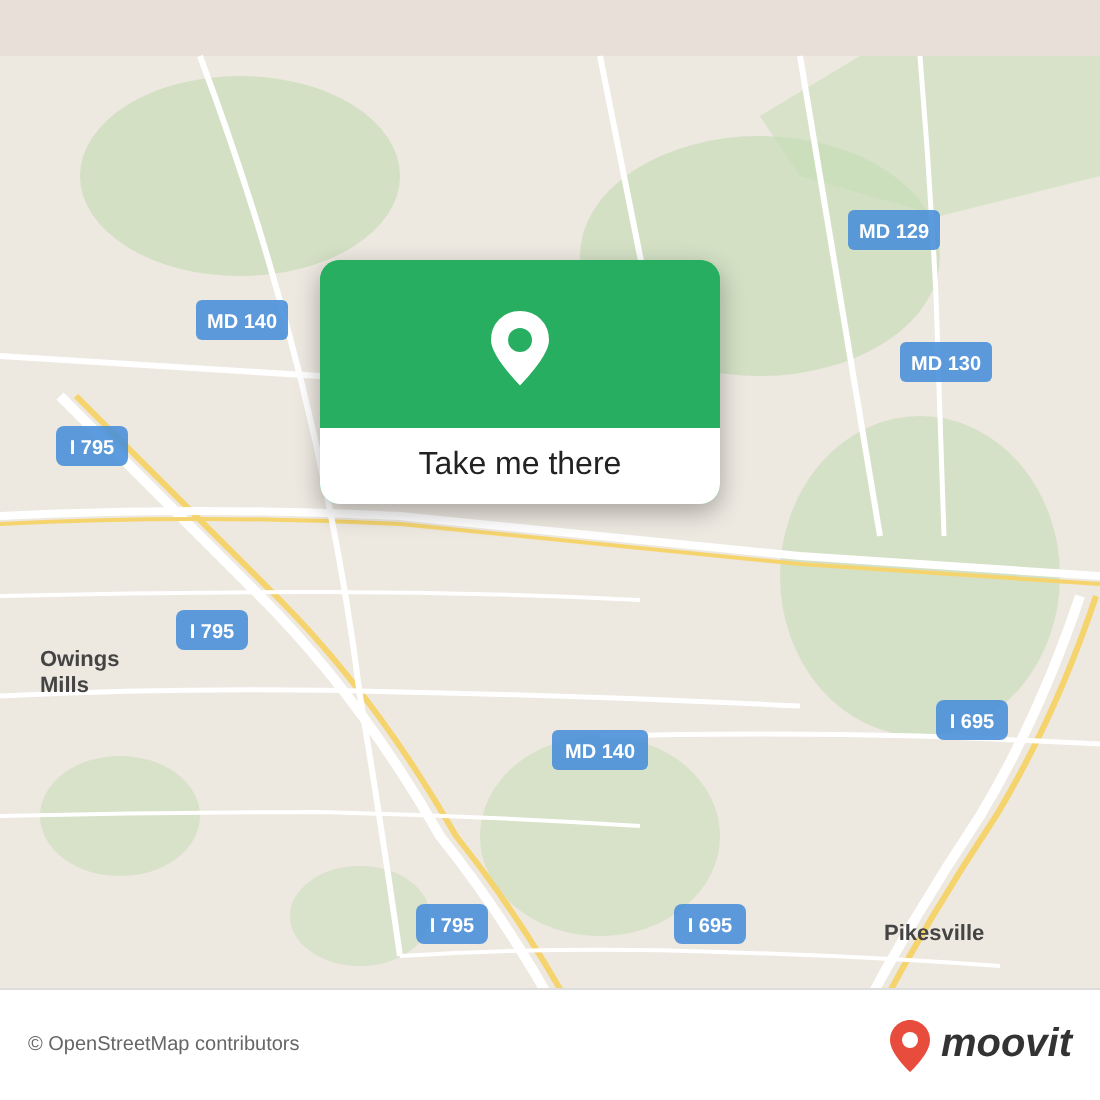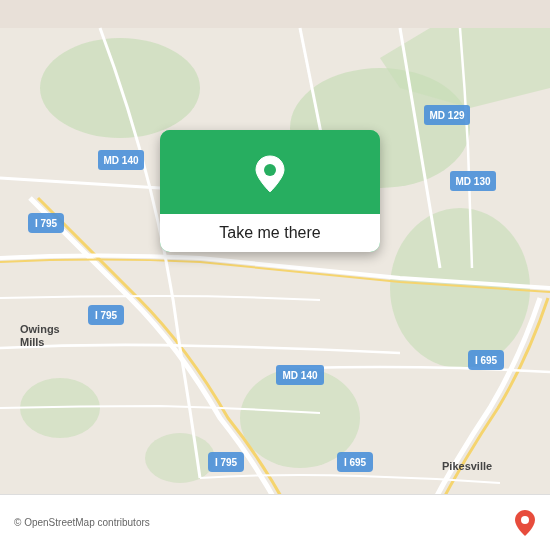--- a/index.html
+++ b/index.html
@@ -68,21 +68,21 @@
       font-weight: bold;
       color: #333;
       font-style: italic;
     }
 
     
     #popup-card {
       position: absolute;
       top: 130px;
       left: 160px;
-      width: 220px;
+      width: 200px;
       background: #2ecc71;
       border-radius: 10px;
       overflow: hidden;
       z-index: 20;
       box-shadow: 0 4px 12px rgba(0,0,0,0.3);
     }
 
     #popup-icon-area {
       background: #27ae60;
       display: flex;
@@ -200,16 +200,17 @@
   <div id="bottom-bar">
     <div id="bottom-left">
       <span id="attribution">© OpenStreetMap contributors</span>
     </div>
 
     <div id="moovit-logo">
       <svg width="22" height="28" viewBox="0 0 22 28" xmlns="http://www.w3.org/2000/svg">
         <path d="M11 1 C5.5 1 1 5.5 1 11 C1 18 11 27 11 27 C11 27 21 18 21 11 C21 5.5 16.5 1 11 1Z" fill="#e74c3c"></path>
         <circle cx="11" cy="11" r="4" fill="white"></circle>
       </svg>
+      <span class="moovit-text">moovit</span>
     </div>
   </div>
 
 </div>
 
 </body></html>

